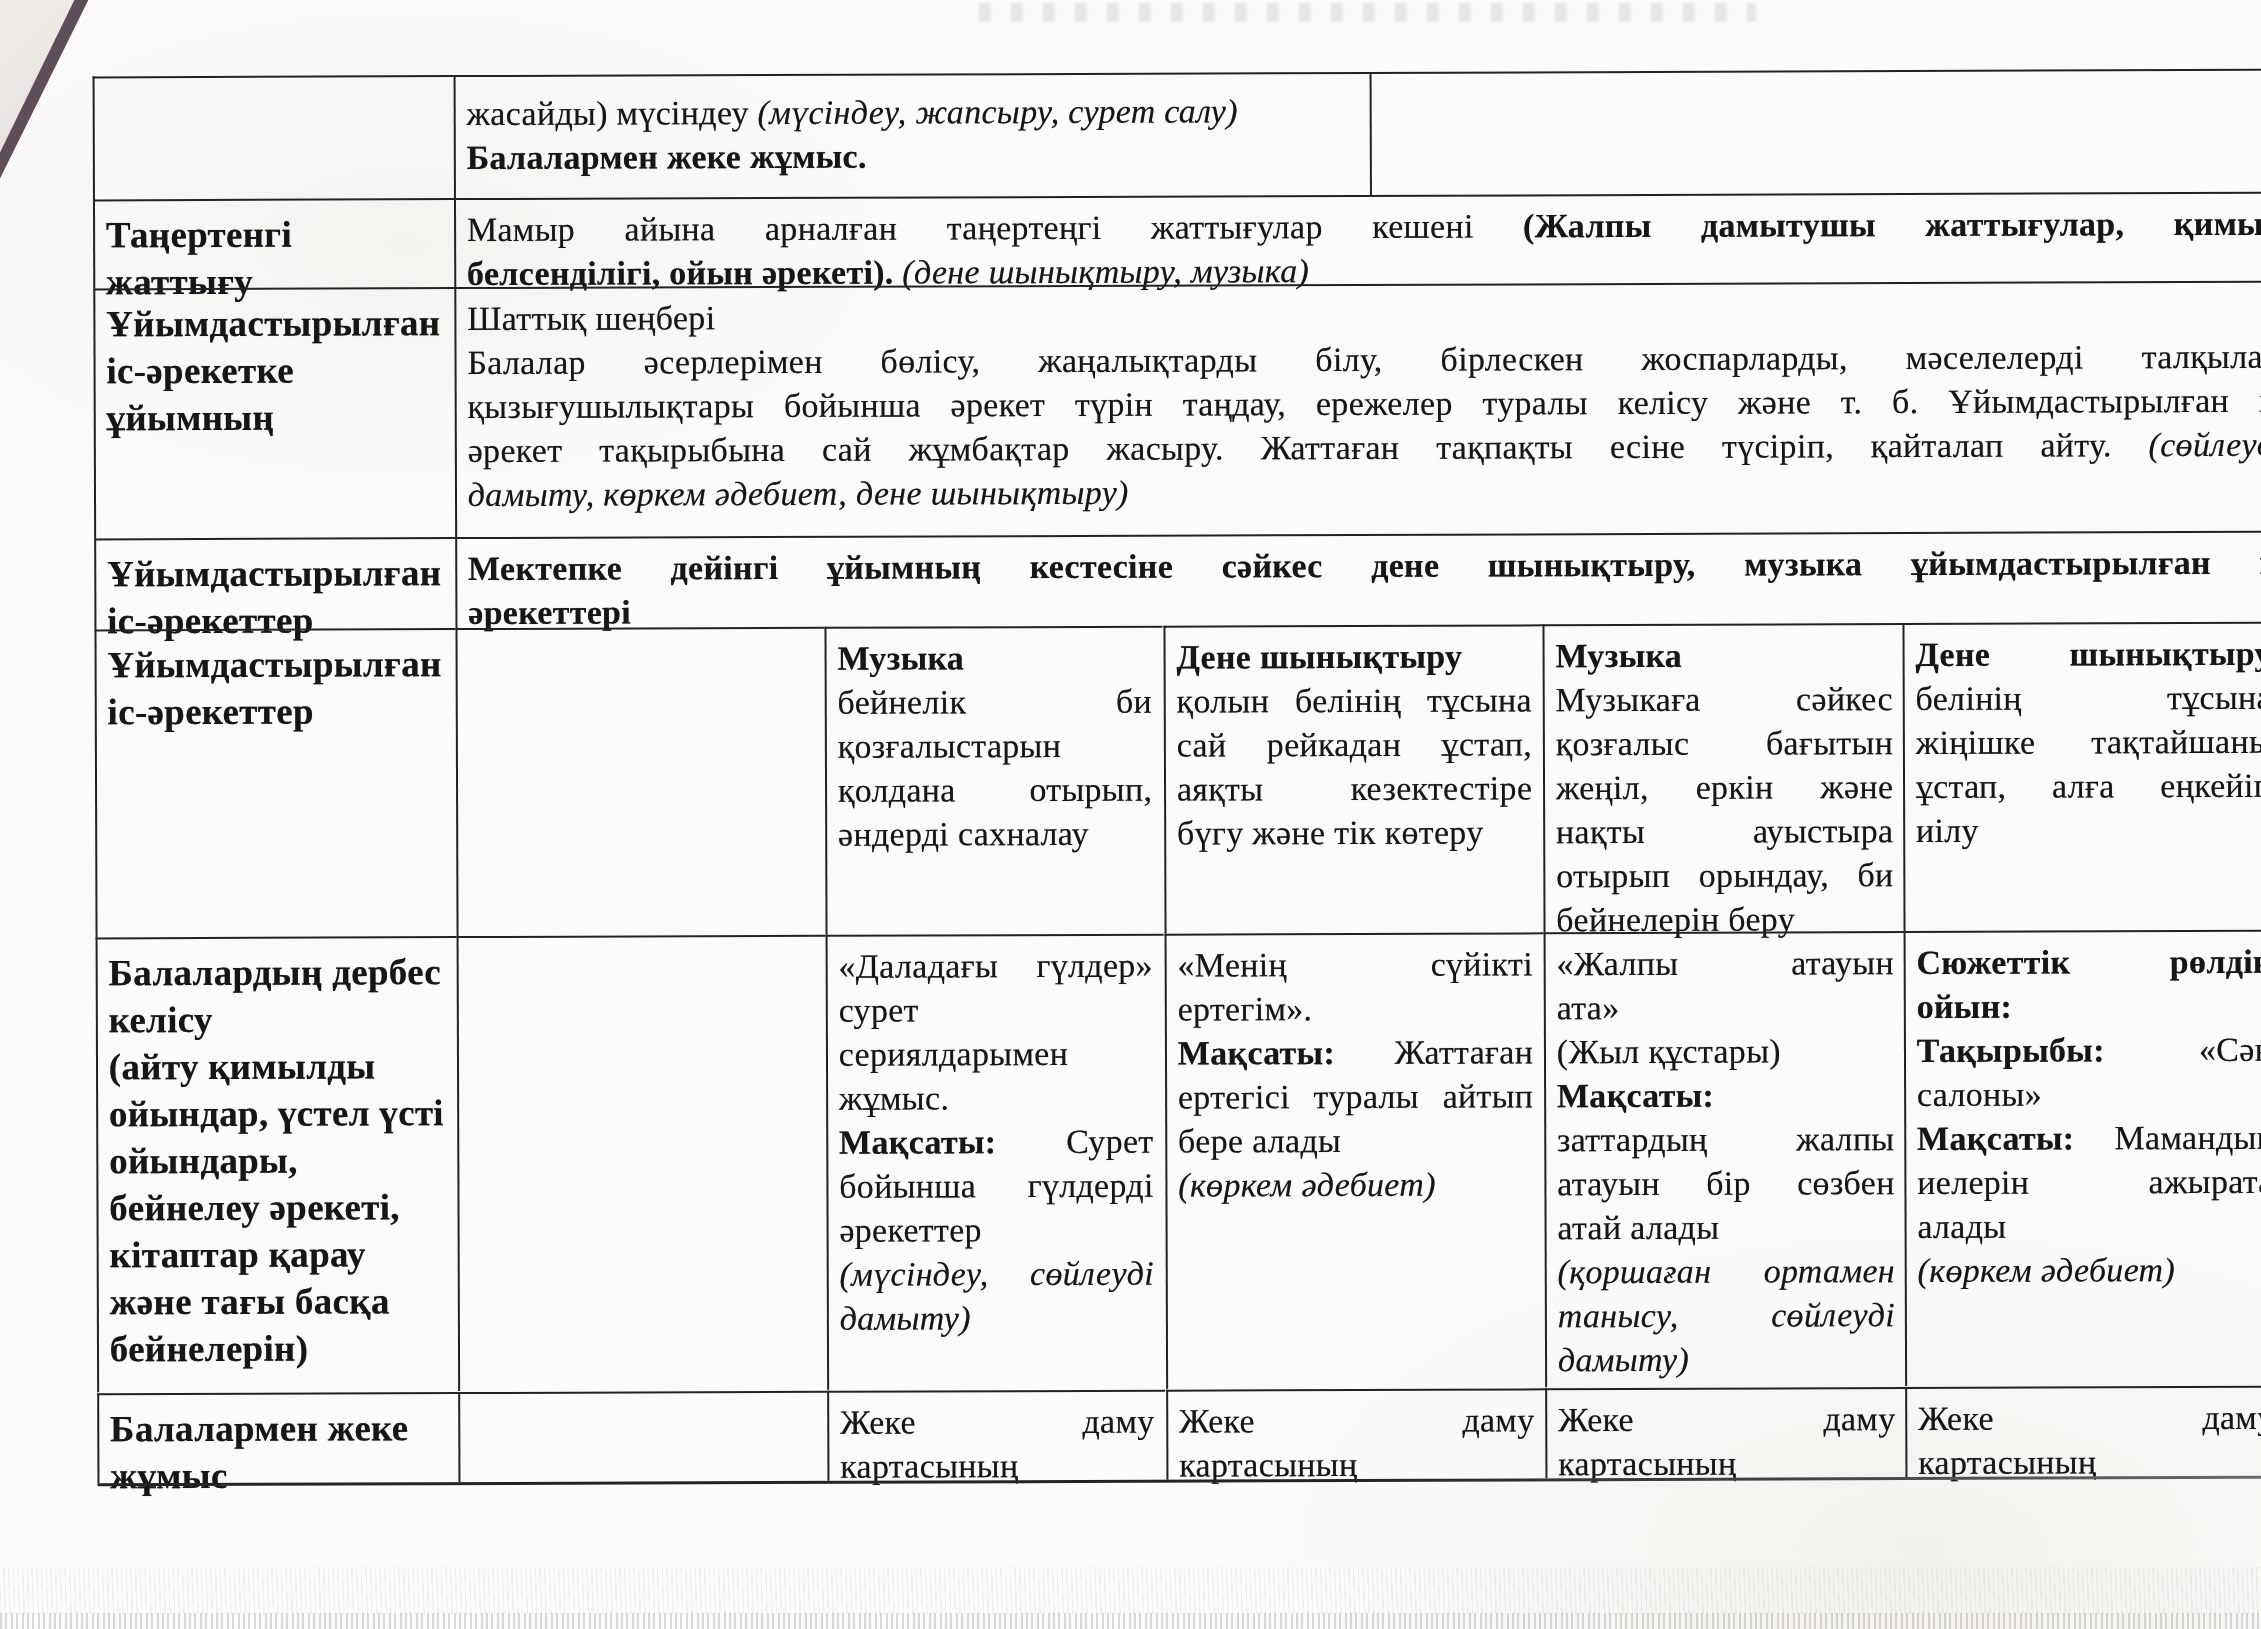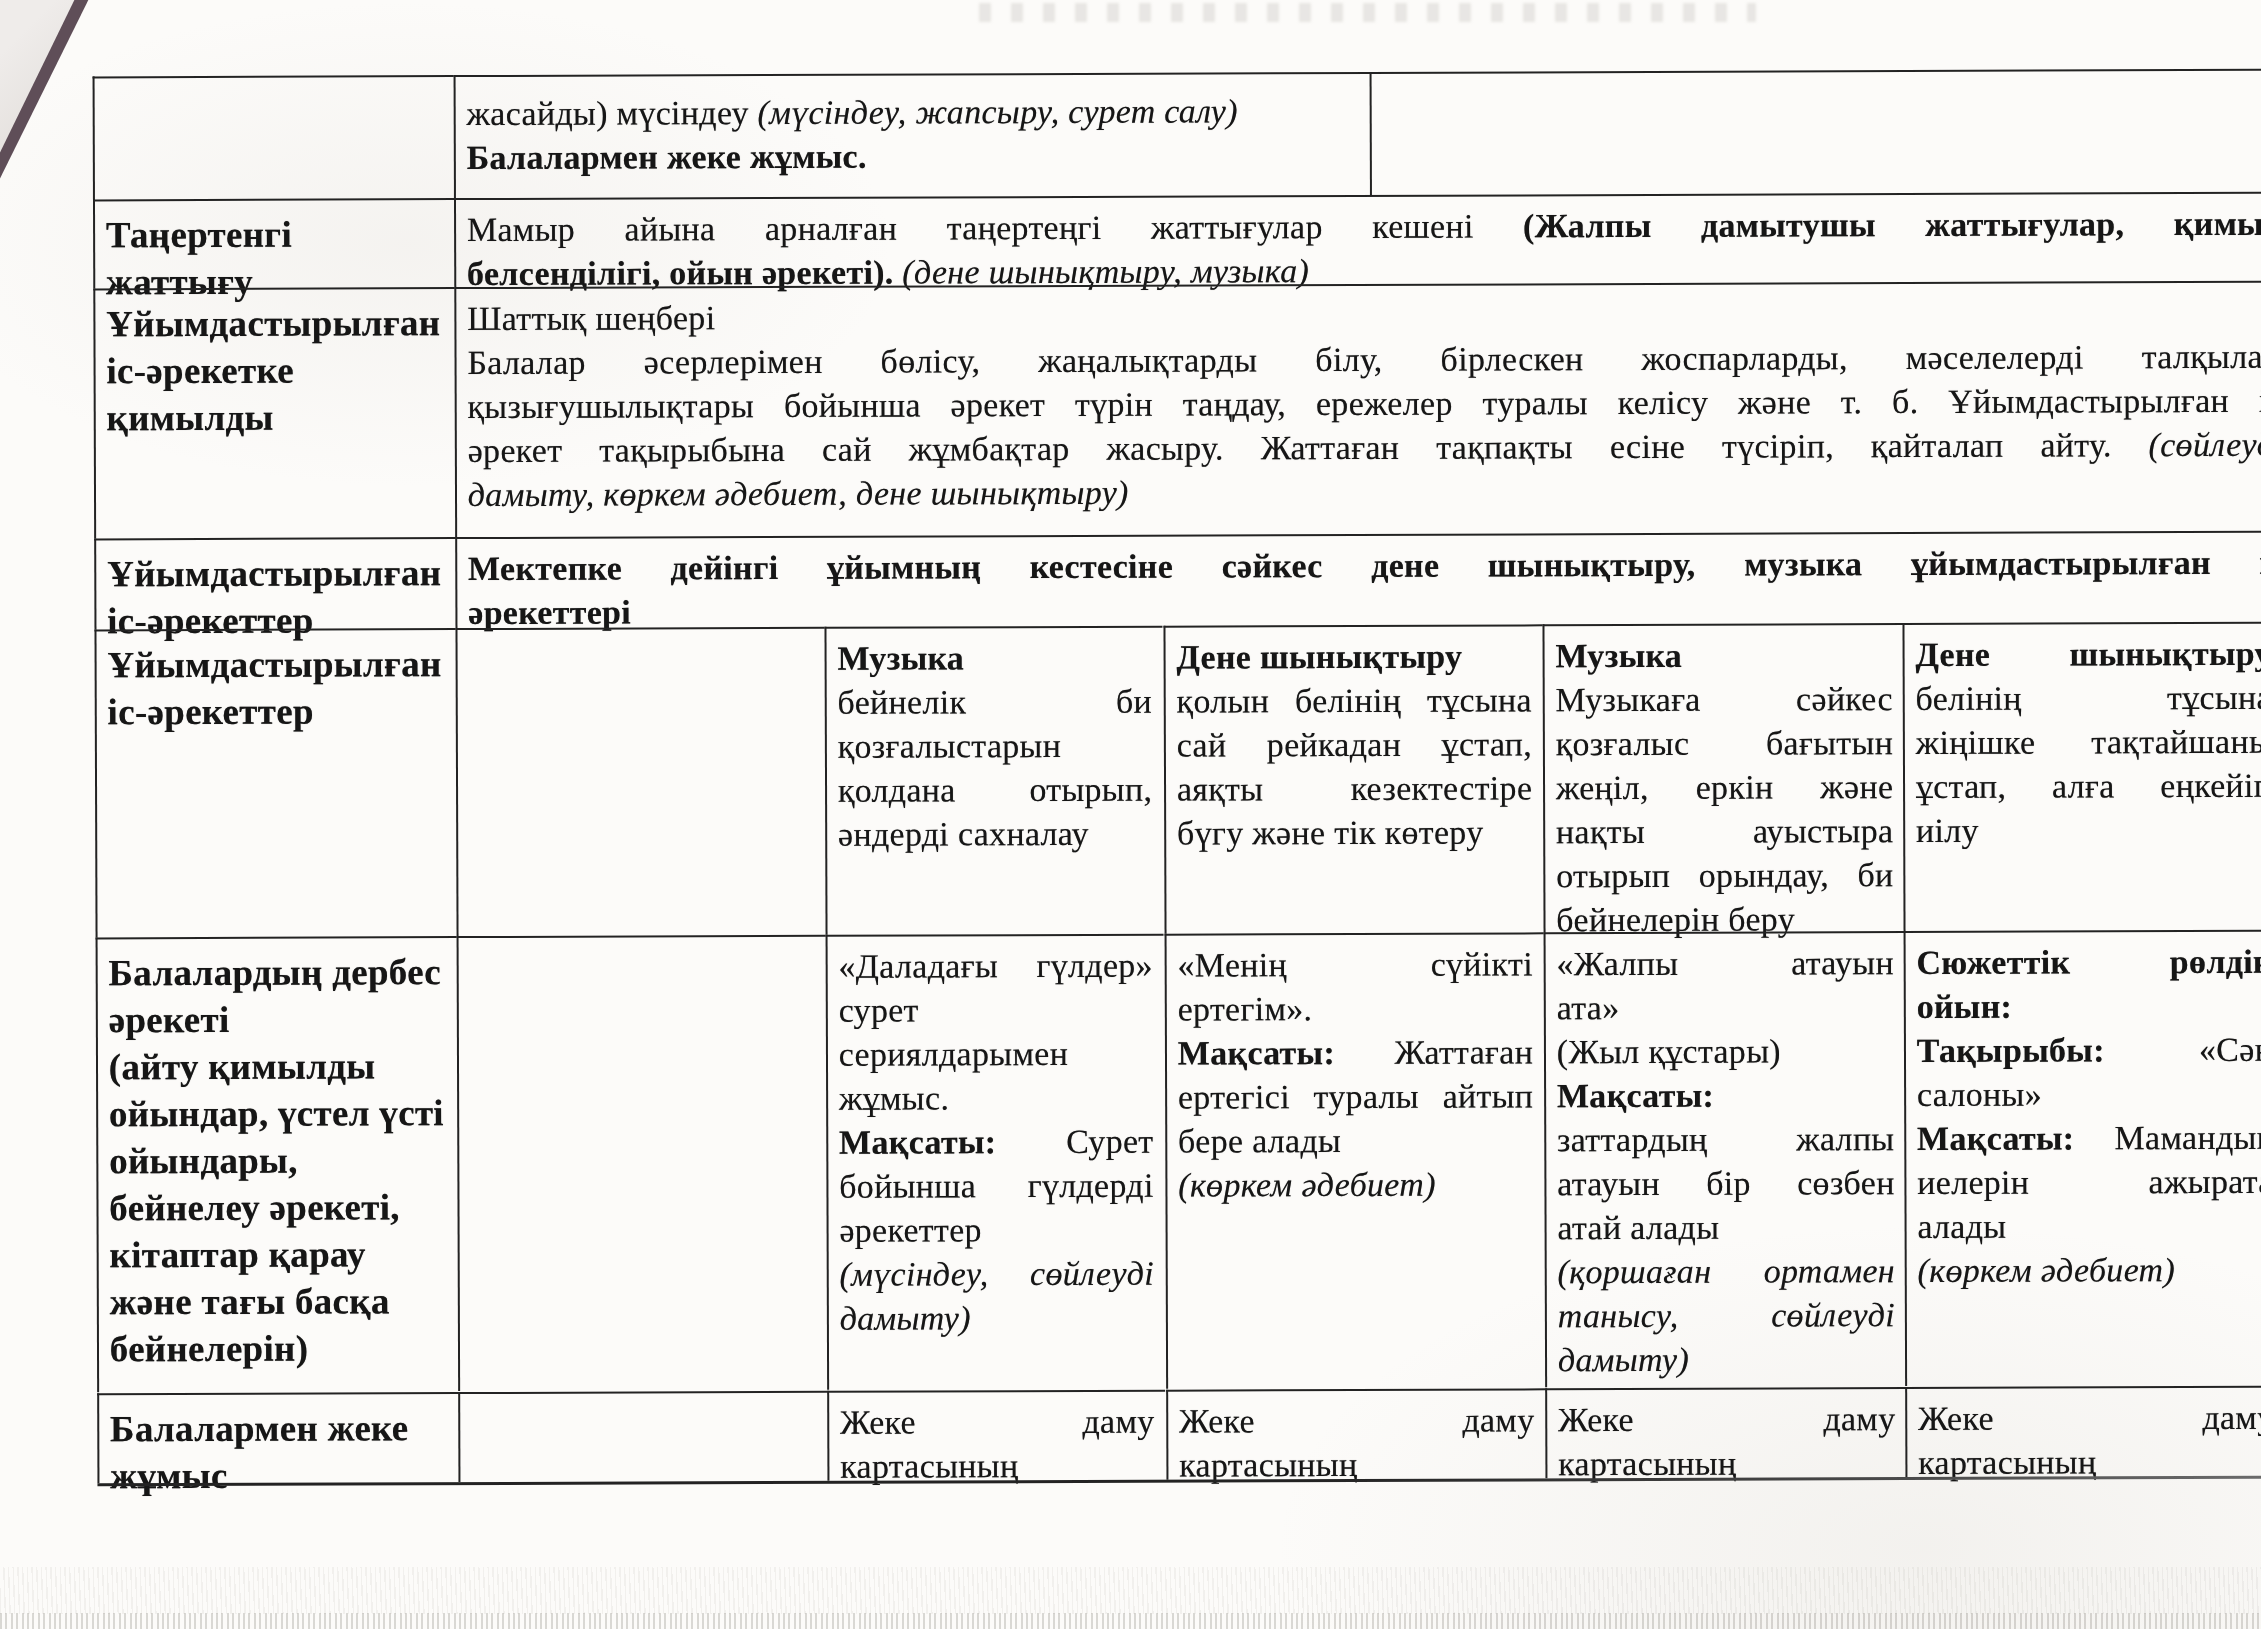--- a/index.html
+++ b/index.html
@@ -64,21 +64,21 @@
       <div class="ln"><span class="">жаттығу</span></div>
     </div>
   <div class="cell" style="left:456px;top:199px;width:1840px;height:89px">
       <div class="ln j"><span class="">Мамыр айына арналған таңертеңгі жаттығулар кешені </span><span class="b ">(Жалпы дамытушы жаттығулар, қимыл</span></div>
       <div class="ln"><span class="b ">белсенділігі, ойын әрекеті). </span><span class="i">(дене шынықтыру, музыка)</span></div>
     </div>
 
   <div class="cell lbl" style="left:95px;top:288px;width:361px;height:250px">
       <div class="ln"><span class="">Ұйымдастырылған</span></div>
       <div class="ln"><span class="">іс-әрекетке</span></div>
-      <div class="ln"><span class="">қимылды</span></div>
+      <div class="ln"><span class="">ұйымның</span></div>
     </div>
   <div class="cell" style="left:456px;top:288px;width:1840px;height:250px">
       <div class="ln"><span class="">Шаттық шеңбері</span></div>
       <div class="ln j"><span class="">Балалар әсерлерімен бөлісу, жаңалықтарды білу, бірлескен жоспарларды, мәселелерді талқылау,</span></div>
       <div class="ln j"><span class="">қызығушылықтары бойынша әрекет түрін таңдау, ережелер туралы келісу және т. б. Ұйымдастырылған іс</span></div>
       <div class="ln j"><span class="">әрекет тақырыбына сай жұмбақтар жасыру. Жаттаған тақпақты есіне түсіріп, қайталап айту. </span><span class="i">(сөйлеуді</span></div>
       <div class="ln"><span class="i">дамыту, көркем әдебиет, дене шынықтыру)</span></div>
     </div>
 
   <div class="cell lbl" style="left:95px;top:538px;width:361px;height:91px">
@@ -121,21 +121,21 @@
   <div class="cell" style="left:1903px;top:629px;width:380px;height:308px">
       <div class="ln j"><span class="b ">Дене шынықтыру</span></div>
       <div class="ln j"><span class="">белінің тұсына</span></div>
       <div class="ln j"><span class="">жіңішке тақтайшаны</span></div>
       <div class="ln j"><span class="">ұстап, алға еңкейіп</span></div>
       <div class="ln"><span class="">иілу</span></div>
     </div>
 
   <div class="cell lbl" style="left:95px;top:937px;width:361px;height:455px">
       <div class="ln"><span class="">Балалардың дербес</span></div>
-      <div class="ln"><span class="">әрекеті</span></div>
+      <div class="ln"><span class="">келісу</span></div>
       <div class="ln"><span class="">(айту қимылды</span></div>
       <div class="ln"><span class="">ойындар, үстел үсті</span></div>
       <div class="ln"><span class="">ойындары,</span></div>
       <div class="ln"><span class="">бейнелеу әрекеті,</span></div>
       <div class="ln"><span class="">кітаптар қарау</span></div>
       <div class="ln"><span class="">және тағы басқа</span></div>
       <div class="ln"><span class="">бейнелерін)</span></div>
     </div>
   <div class="cell" style="left:456px;top:937px;width:369px;height:455px"></div>
   <div class="cell" style="left:825px;top:937px;width:338px;height:455px">

